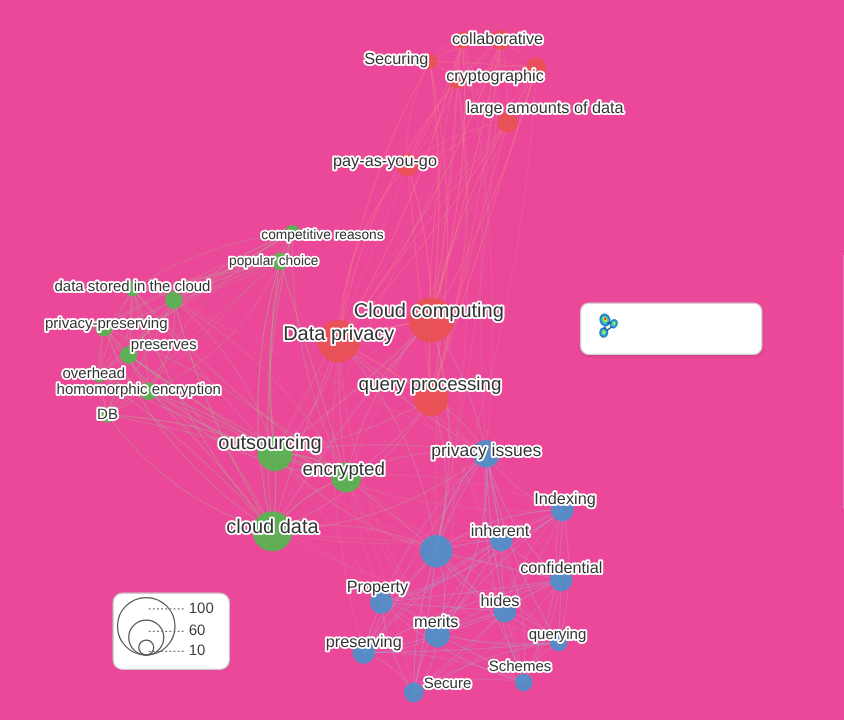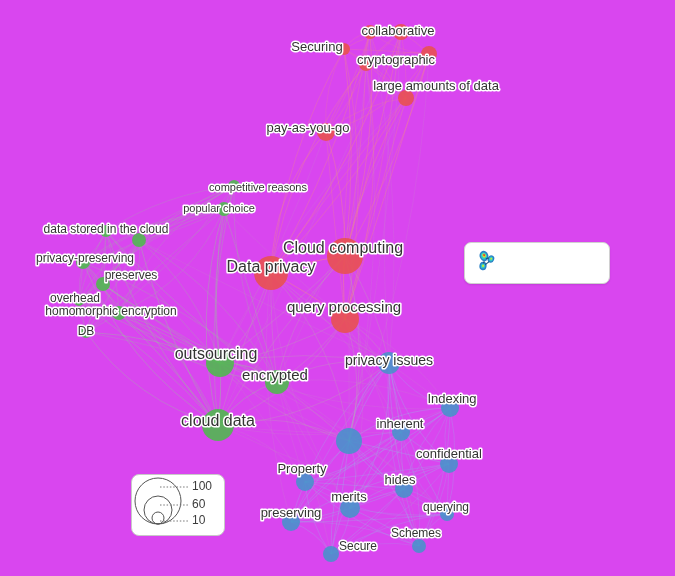--- a/index.html
+++ b/index.html
@@ -12,21 +12,21 @@
     height: 576px;
     font-family: "Liberation Sans", sans-serif;
     overflow: hidden;
     position: relative;
   }
   #viz-root {
     position: absolute;
     left: 0; top: 0;
     width: 675px;
     height: 576px;
-    background: #d946ef;
+    background: #ec4899;
   }
   #network-svg {
     position: absolute;
     left: 0; top: 0;
     width: 675px;
     height: 576px;
     display: block;
   }
   .node-label {
     font-family: "Liberation Sans", sans-serif;
@@ -66,21 +66,20 @@
   #size-legend {
     position: absolute;
     left: 90px;
     top: 474px;
     width: 94px;
     height: 62px;
     background: #ffffff;
     border: 1px solid #c8c8c8;
     border-radius: 8px;
     box-sizing: border-box;
-    margin-left: 41px;
   }
   #size-legend svg { display:block; }
   .legend-num {
     font-family: "Liberation Sans", sans-serif;
     font-size: 12px;
     fill: #3c3c3c;
     dominant-baseline: middle;
   }
 </style>
 </head>

